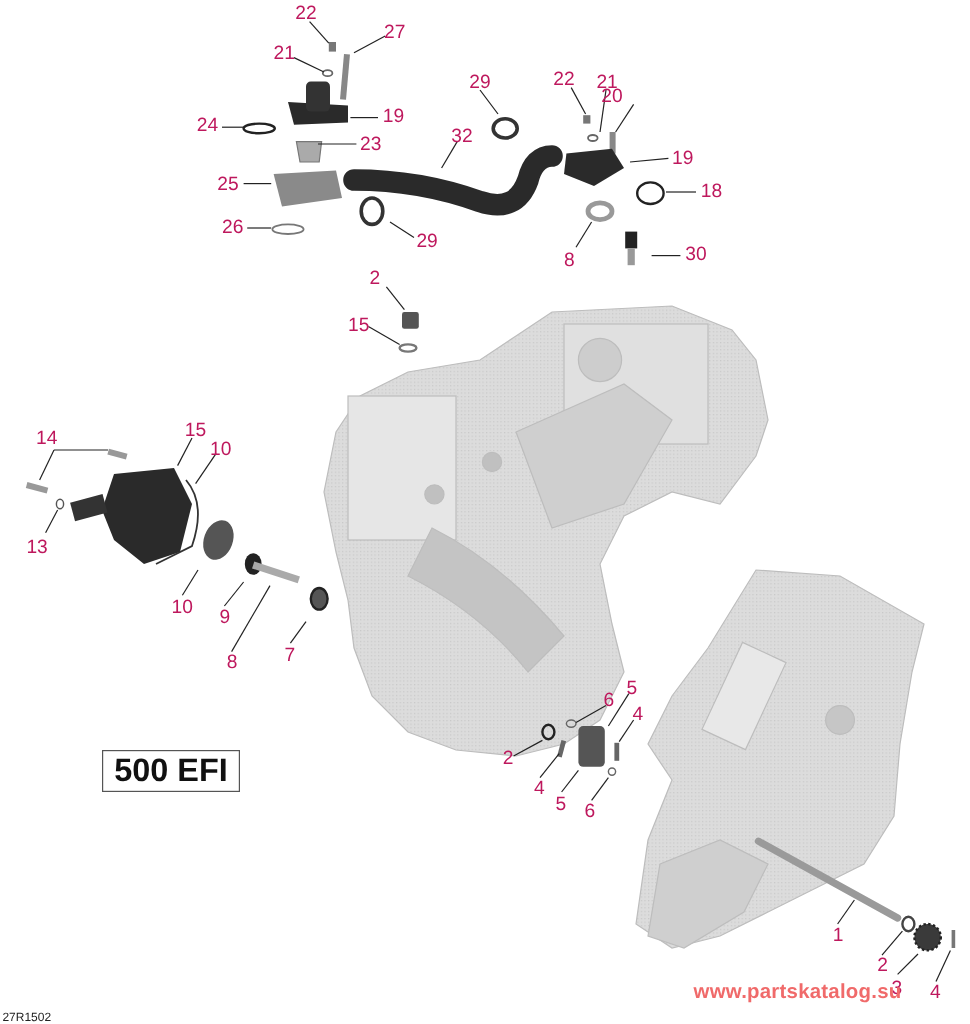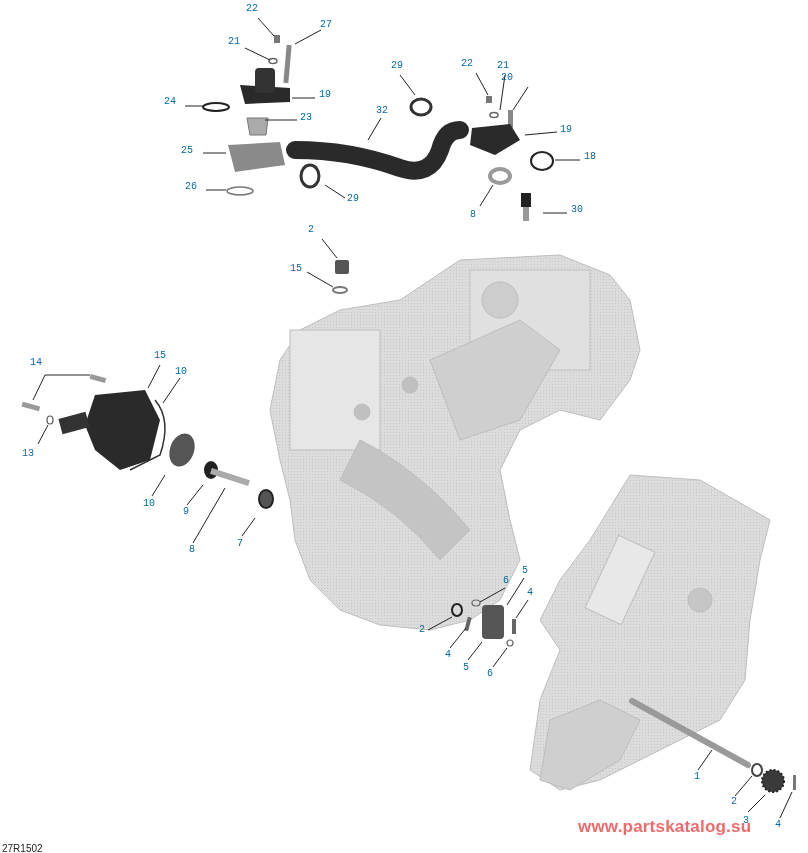--- a/index.html
+++ b/index.html
@@ -1,18 +1,18 @@
 <!DOCTYPE html>
 <html><head>
 <meta charset="utf-8">
 <style>
   html,body{margin:0;padding:0;background:#fff;}
   body{width:808px;height:853px;position:relative;overflow:hidden;font-family:"Liberation Sans",sans-serif;}
   #stage{position:absolute;left:0;top:0;width:808px;height:853px;}
-  .callout{position:absolute;font-size:10px;color:#0369a1;line-height:1;white-space:nowrap;font-family:Liberation Mono, monospace;}
+  .callout{position:absolute;font-size:16px;color:#be185d;line-height:1;white-space:nowrap;font-family:Liberation Sans, sans-serif;}
   .model-box{position:absolute;left:85px;top:625px;width:113px;height:33px;border:1px solid #555;background:#fff;
     font-weight:bold;font-size:27px;display:flex;align-items:center;justify-content:center;color:#111;font-family:"Liberation Sans",sans-serif;}
   .ref{position:absolute;left:2px;top:843px;font-size:10px;color:#222;font-family:"Liberation Sans",sans-serif;}
   .watermark{position:absolute;left:578px;top:817px;font-size:17px;font-weight:bold;color:#f06a6a;font-family:Liberation Sans, sans-serif;letter-spacing:0.2px;}
   svg{position:absolute;left:0;top:0;}
 </style>
 </head>
 <body>
 
 <div id="stage">
@@ -182,15 +182,16 @@
   <div class="callout" style="left:522px;top:566px">5</div>
   <div class="callout" style="left:527px;top:588px">4</div>
   <div class="callout" style="left:445px;top:650px">4</div>
   <div class="callout" style="left:463px;top:663px">5</div>
   <div class="callout" style="left:487px;top:669px">6</div>
   <div class="callout" style="left:694px;top:772px">1</div>
   <div class="callout" style="left:731px;top:797px">2</div>
   <div class="callout" style="left:743px;top:816px">3</div>
   <div class="callout" style="left:775px;top:820px">4</div>
 
+  <div class="model-box">500 EFI</div>
   <div class="watermark">www.partskatalog.su</div>
   <div class="ref">27R1502</div>
 </div>
 
 </body></html>

